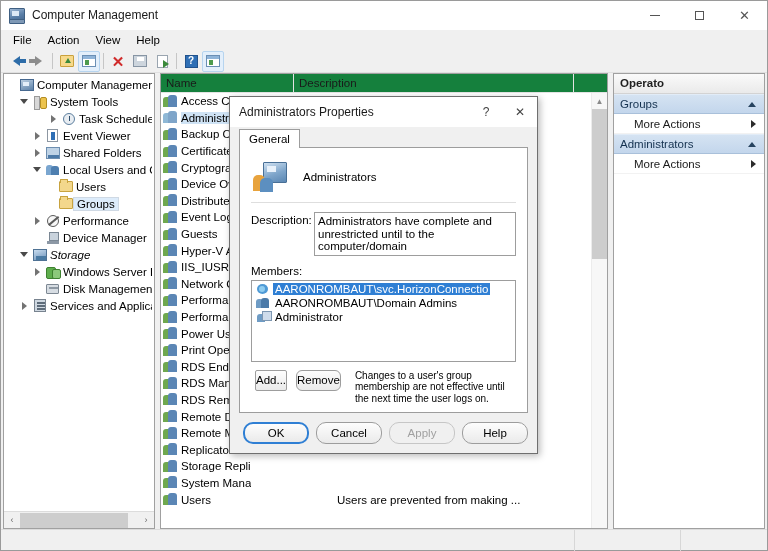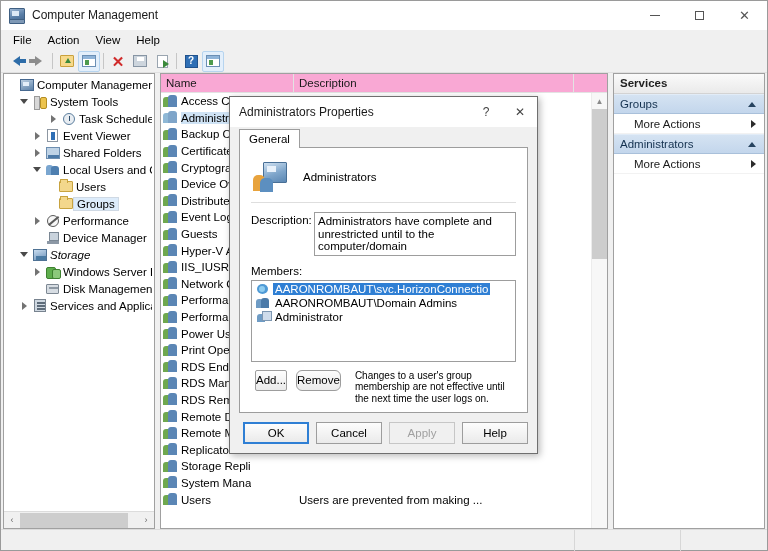--- a/index.html
+++ b/index.html
@@ -185,40 +185,41 @@
   
   .list-pane {
     flex: 1 1 auto; min-width: 0;
     background: #fff;
     border: 1px solid #a0a0a0;
     display: flex; flex-direction: column;
     position: relative;
   }
   .lv-header {
     height: 19px; flex: 0 0 19px;
-    display: flex; background: #f9a8d4;
+    display: flex; background: #15803d;
     border-bottom: 1px solid #e3e3e3;
   }
   .lv-col {
     font-size: 11.5px; line-height: 18px; padding-left: 5px;
     border-right: 1px solid #e3e3e3; color: #1a1a1a;
     overflow: hidden; white-space: nowrap;
   }
   .lv-col.c1 { width: 133px; flex:0 0 133px; }
   .lv-col.c2 { width: 280px; flex:0 0 280px; }
   .lv-col.c3 { flex: 1 1 auto; border-right: none; }
   .lv-rows { flex: 1 1 auto; overflow: hidden; position: relative; }
   .lv-row { display: flex; height: 16.6px; align-items: center; white-space: nowrap; }
   .lv-row .cell-name {
     width: 133px; flex: 0 0 133px; display: flex; align-items: center;
     overflow: hidden; padding-left: 2px;
   }
   .lv-row .cell-desc {
     width: 280px; flex: 0 0 280px; overflow: hidden; padding-left: 5px;
     font-size: 11.5px;
+    margin-left: 38px;
   }
   .grp-ico {
     width: 15px; height: 13px; flex: 0 0 15px; margin-right: 3px; position: relative;
   }
   .grp-ico:before{content:"";position:absolute;left:0;top:2px;width:8px;height:10px;background:#6fa84f;border-radius:3px 3px 0 0;}
   .grp-ico:after{content:"";position:absolute;left:5px;top:0px;width:9px;height:12px;background:#5b86b5;border-radius:3px 3px 0 0;}
   .grp-ico.sel:before{background:#8fb8d6;}
   .grp-ico.sel:after{background:#7fa5c9;}
   .name-txt { font-size: 11.5px; overflow: hidden; text-overflow: clip; }
   .lv-row.selected .name-txt { background: #cfe3f5; }
@@ -368,21 +369,21 @@
   }
 
   .dlg-footer {
     height: 40px; flex: 0 0 40px;
     display: flex; align-items: center; justify-content: flex-end;
     padding: 0 9px; gap: 7px;
   }
   .dlg-btn-main {
     width: 66px; height: 22px; font-size: 11.5px;
     background: linear-gradient(#fdfdfd,#eaeaea);
-    border: 1px solid #9d9d9d; border-radius: 0;
+    border: 1px solid #9d9d9d; border-radius: 10px;
     display: flex; align-items: center; justify-content: center;
   }
   .dlg-btn-main.default { border: 2px solid #2f7fd4; }
   .dlg-btn-main.disabled { color: #a0a0a0; background: #f0f0f0; border-color:#c6c6c6; }
 </style>
 </head>
 <body>
 
 <div id="app-window">
 
@@ -759,21 +760,21 @@
             <div class="cell-desc">Users are prevented from making ...</div>
           </div>
         </div>
       <div class="v-scroll">
         <div class="vs-btn">▲</div>
         <div class="vs-thumb"></div>
       </div>
     </div>
 
     <div class="actions-pane">
-      <div class="ap-title">Services</div>
+      <div class="ap-title">Operato</div>
       <div id="actions-list">
           <div class="ap-group-hdr">
             <span class="ttl">Groups</span>
             <span class="caret"></span>
           </div>
           <div class="ap-item">
             <span class="lbl">More Actions</span>
             <span class="rcaret"></span>
           </div>
           <div class="ap-group-hdr">

